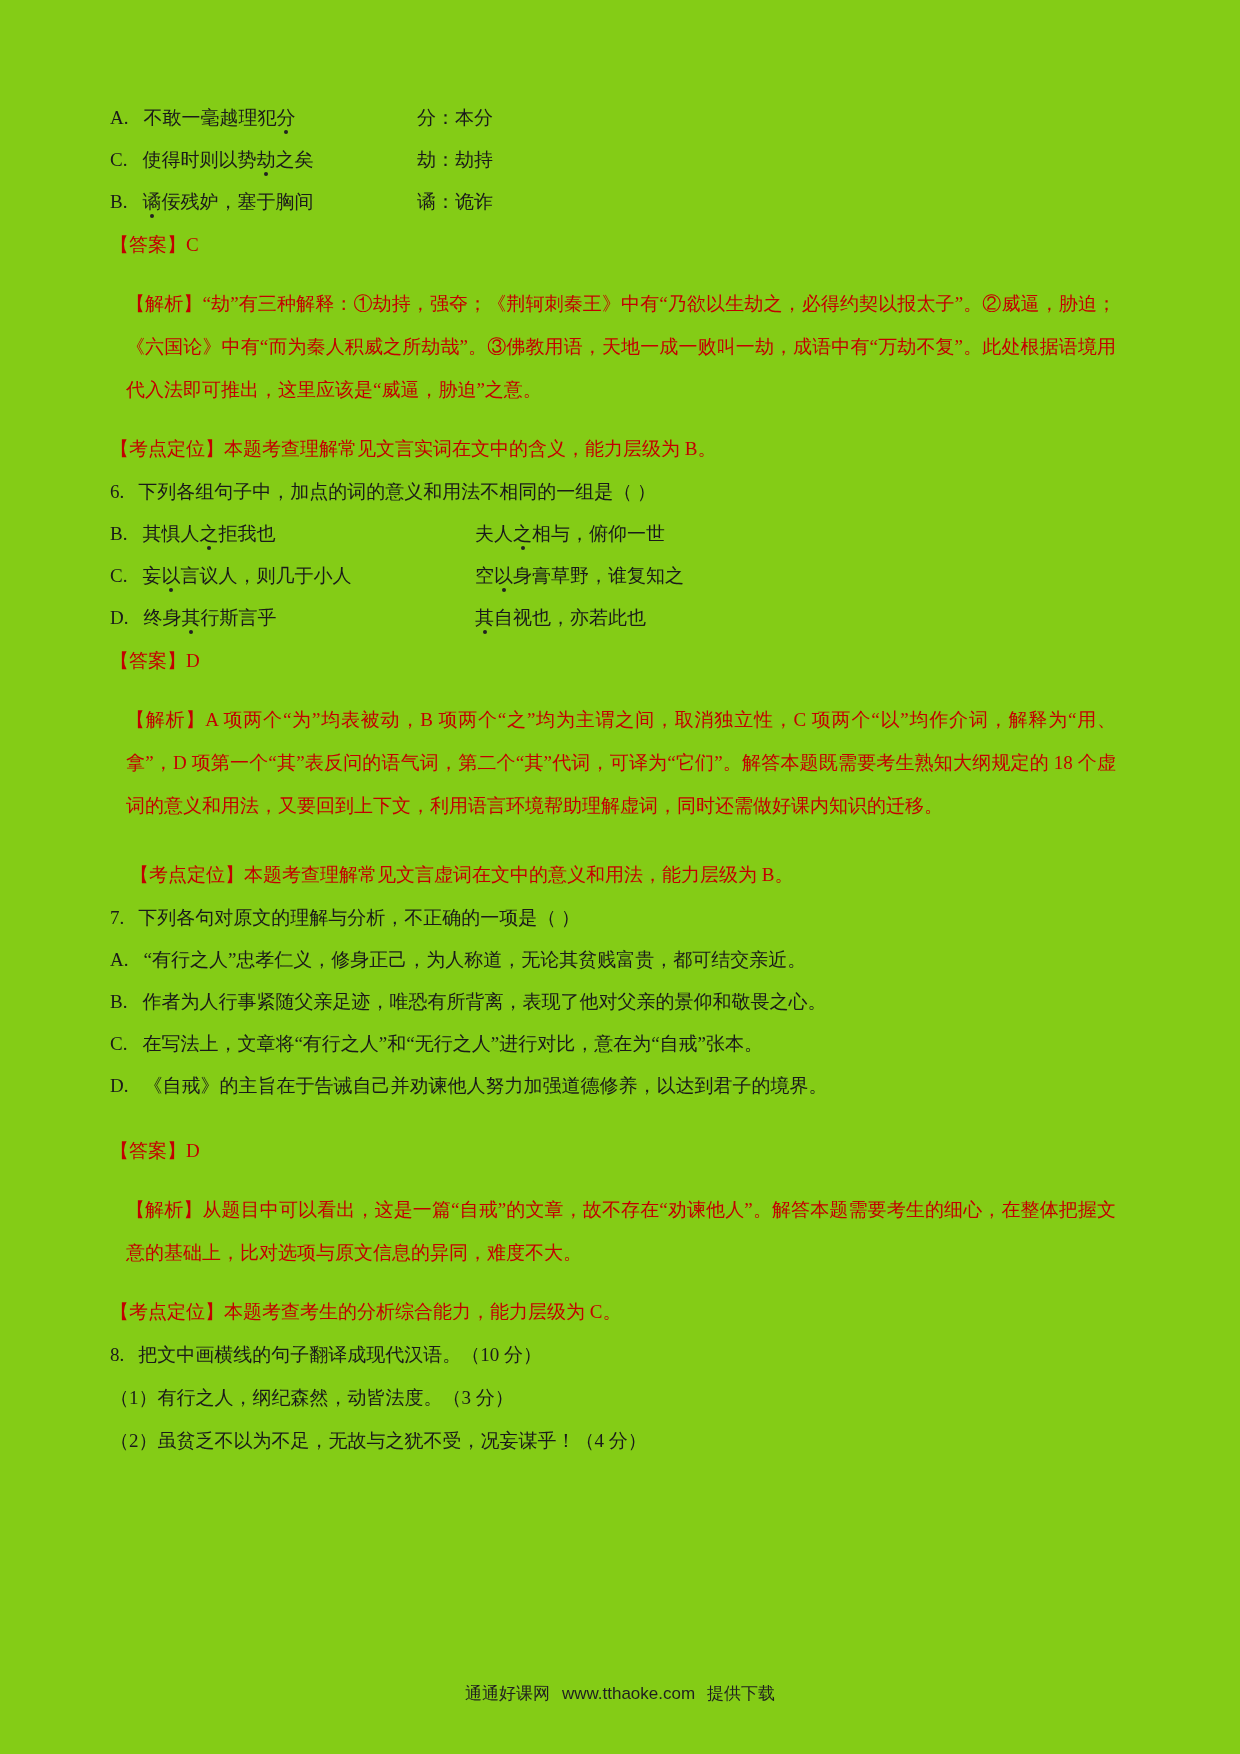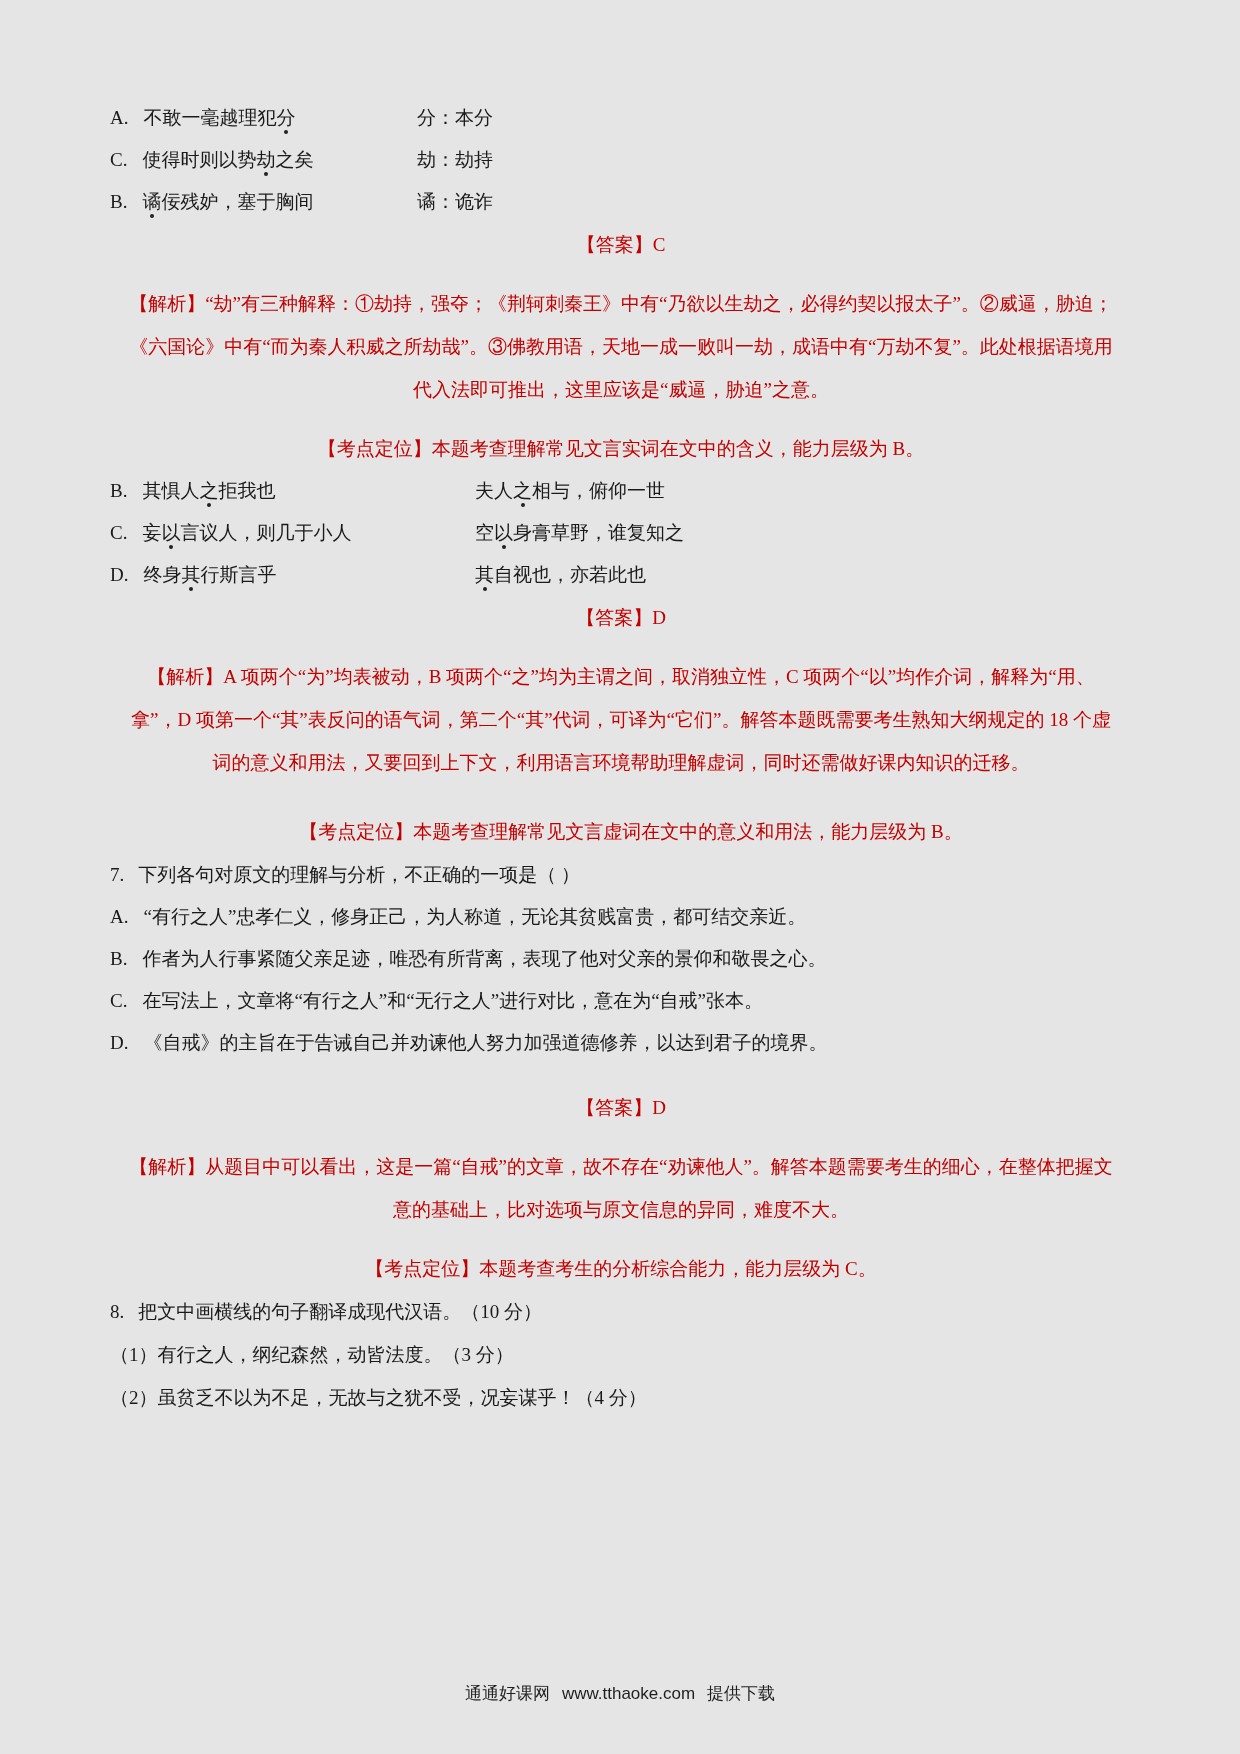--- a/index.html
+++ b/index.html
@@ -5,42 +5,42 @@
   :root{
     --red:#c30000;
     --ink:#1a1a1a;
   }
   *{box-sizing:border-box;}
   html,body{margin:0;padding:0;background:#ffffff;}
   .page{
     position:relative;
     width:1240px;
     height:1754px;
-    background:#e5e5e5;
+    background:#84cc16;
     font-family:"Liberation Serif","DejaVu Serif",serif;
     font-size:19px;
     color:var(--ink);
     overflow:hidden;
   }
   .content{
     position:absolute;
     left:110px;
     top:97px;
     width:1022px;
   }
   .line{
     line-height:43px;
     white-space:nowrap;
   }
   .para{
     margin:16px;
     line-height:43px;
     text-align:justify;
   }
-  .red{color:var(--red);text-align:center;}
+  .red{color:var(--red);}
   .black{color:var(--ink);}
   .row{
     display:flex;
     line-height:42px;
   }
   .q5 .left{width:307px;flex:none;}
   .q6 .left{width:365px;flex:none;}
   .lbl{margin-right:15px;}
   .num{margin-right:14px;}
   .emph{position:relative;}
@@ -87,20 +87,21 @@
       <div class="row">
         <span class="left"><span class="lbl">B.</span><span></span><span class="emph">谲</span><span>佞残妒，塞于胸间</span></span>
         <span class="right">谲：诡诈</span>
       </div>
     </section>
 
     <div class="line red"><span>【答案】</span><span>C</span></div>
     <p class="para red"><span>【解析】</span><span>“劫”有三种解释：①劫持，强夺；《荆轲刺秦王》中有“乃欲以生劫之，必得约契以报太子”。②威逼，胁迫；《六国论》中有“而为秦人积威之所劫哉”。③佛教用语，天地一成一败叫一劫，成语中有“万劫不复”。此处根据语境用代入法即可推出，这里应该是“威逼，胁迫”之意。</span></p>
     <div class="line red"><span>【考点定位】</span><span>本题考查理解常见文言实词在文中的含义，能力层级为 B。</span></div>
 
+    <div class="line black"><span class="num">6.</span><span>下列各组句子中，加点的词的意义和用法不相同的一组是（  ）</span></div>
     <section class="q6">
       <div class="row">
         <span class="left"><span class="lbl">B.</span><span>其惧人</span><span class="emph">之</span><span>拒我也</span></span>
         <span class="right"><span>夫人</span><span class="emph">之</span><span>相与，俯仰一世</span></span>
       </div>
       <div class="row">
         <span class="left"><span class="lbl">C.</span><span>妄</span><span class="emph">以</span><span>言议人，则几于小人</span></span>
         <span class="right"><span>空</span><span class="emph">以</span><span>身膏草野，谁复知之</span></span>
       </div>
       <div class="row">

